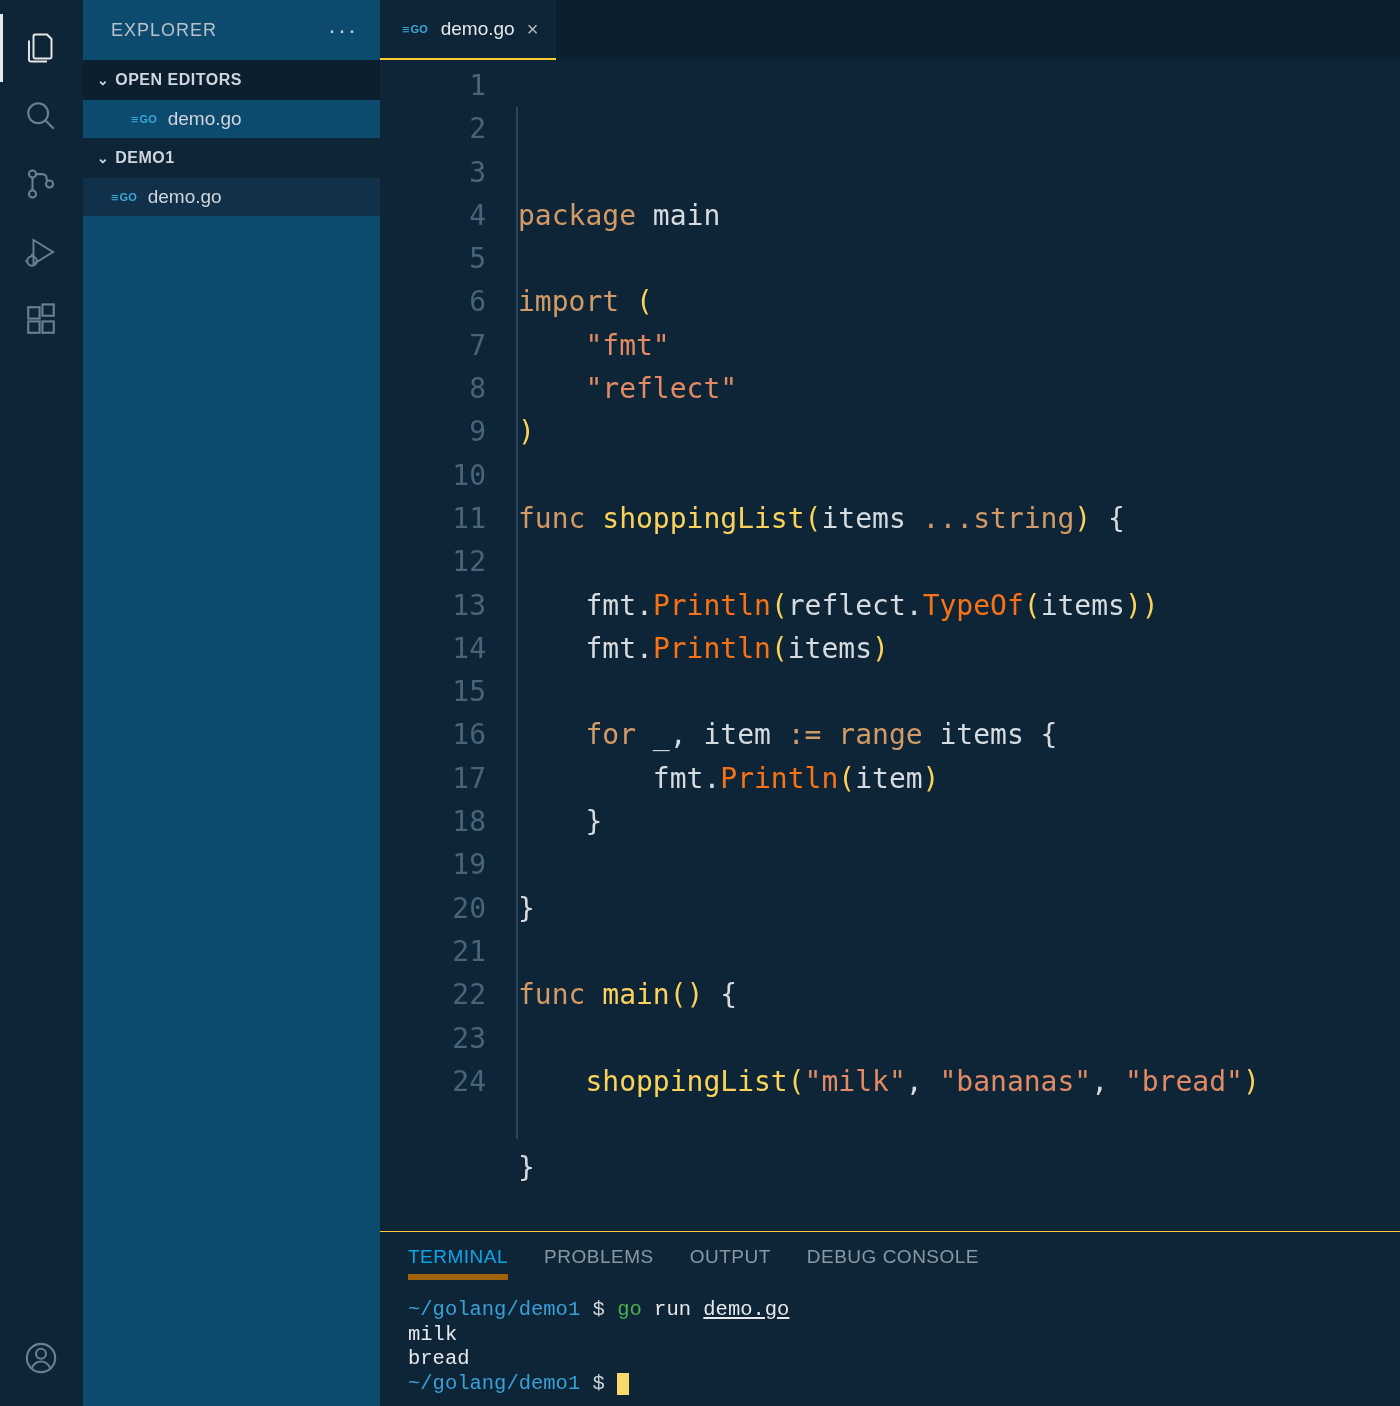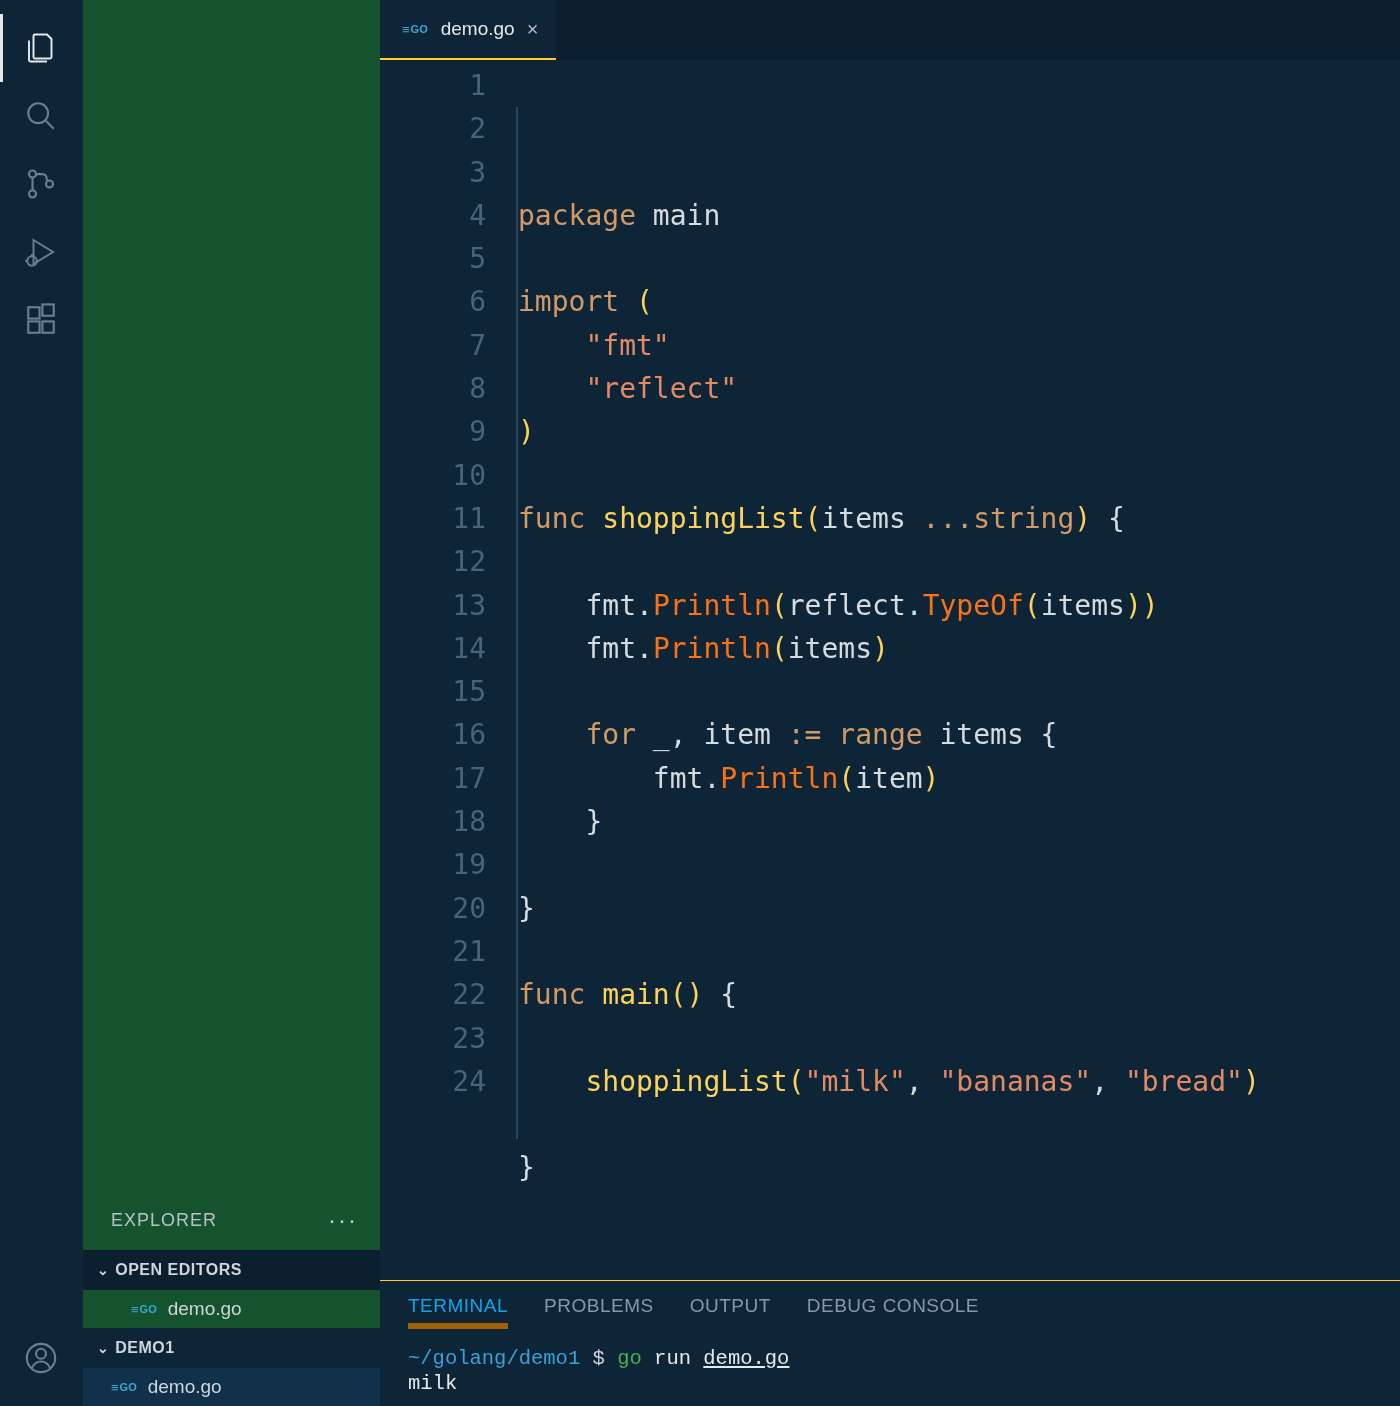--- a/index.html
+++ b/index.html
@@ -43,24 +43,23 @@
     width: 3px;
     height: 100%;
     background: #e6e8ea;
   }
   .activity-item.account {
     position: absolute;
     bottom: 14px;
   }
   .sidebar {
     width: 297px;
-    background: #14532d;
+    background: #0c4a6e;
     display: flex;
     flex-direction: column;
-    justify-content: flex-end;
   }
   .sidebar-header {
     height: 60px;
     display: flex;
     align-items: center;
     justify-content: space-between;
     padding: 0 22px 0 28px;
     color: #bac2c9;
     font-size: 18px;
     letter-spacing: 1px;
@@ -325,16 +324,22 @@
       </div>
     <div class="term-body">
       <div>
         <span class="path">~/golang/demo1</span>
         <span class="dollar"> <span>$</span> </span>
         <span class="cmd-go">go</span>
         <span> <span>run </span></span><span class="underline">demo.go</span>
       </div>
       <div id="term-output">
           <div>milk</div>
+          <div>bread</div>
         </div>
+      <div>
+        <span class="path">~/golang/demo1</span>
+        <span class="dollar"> <span>$</span> </span>
+        <span class="cursor-block"></span>
+      </div>
     </div>
   </div>
 </div>
 
 </body></html>

